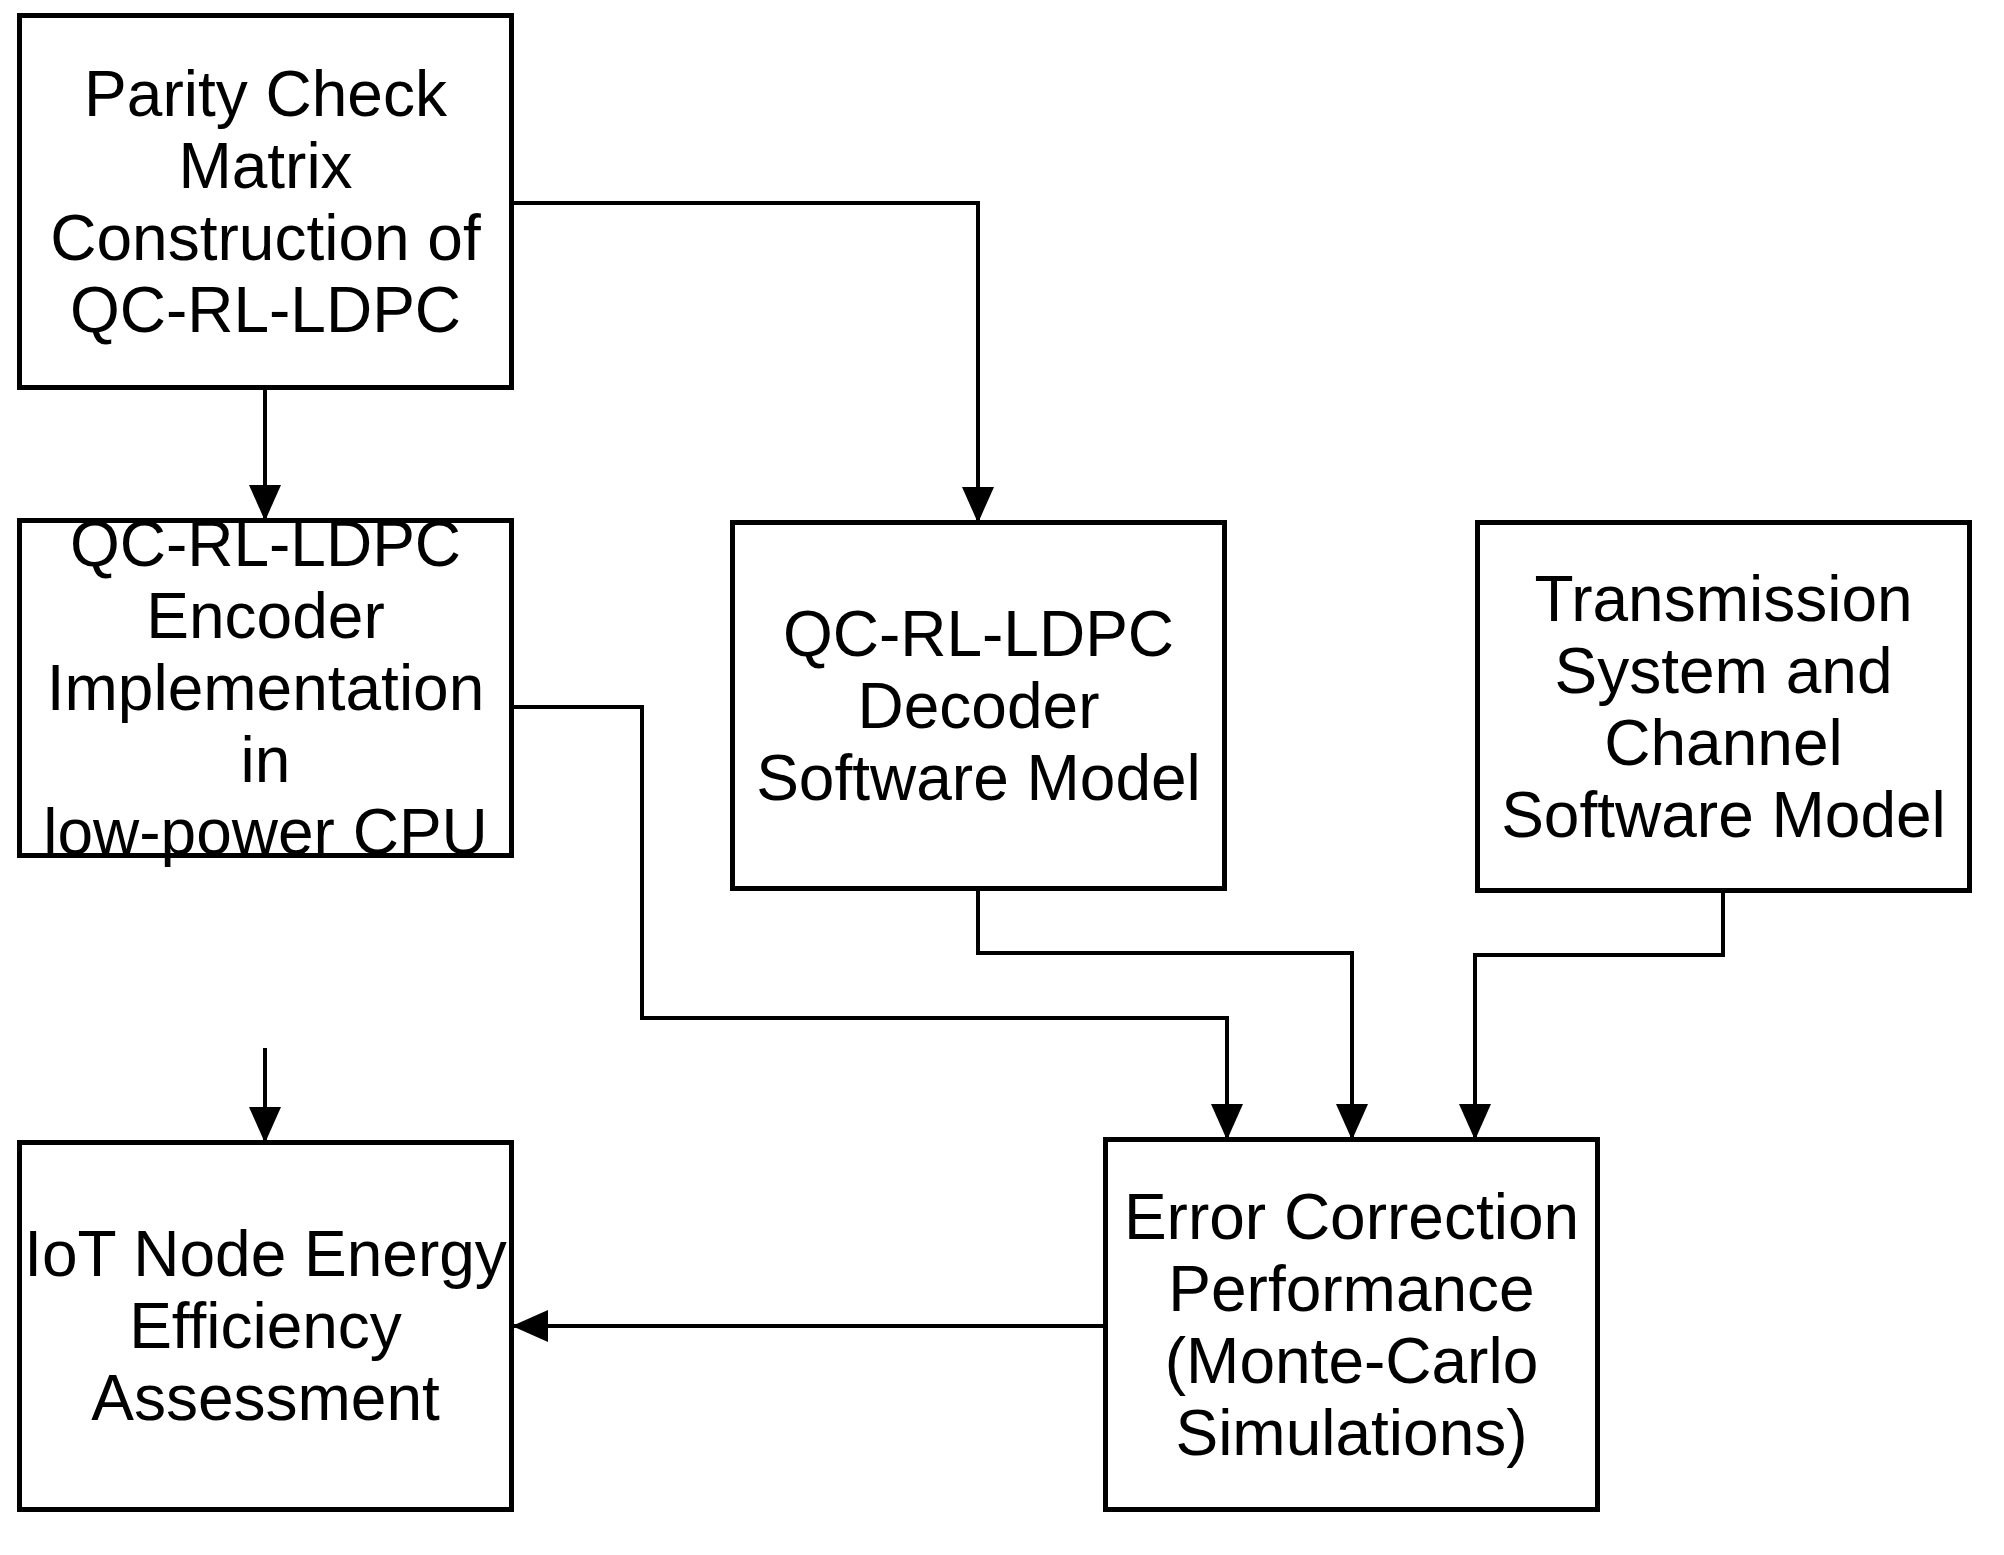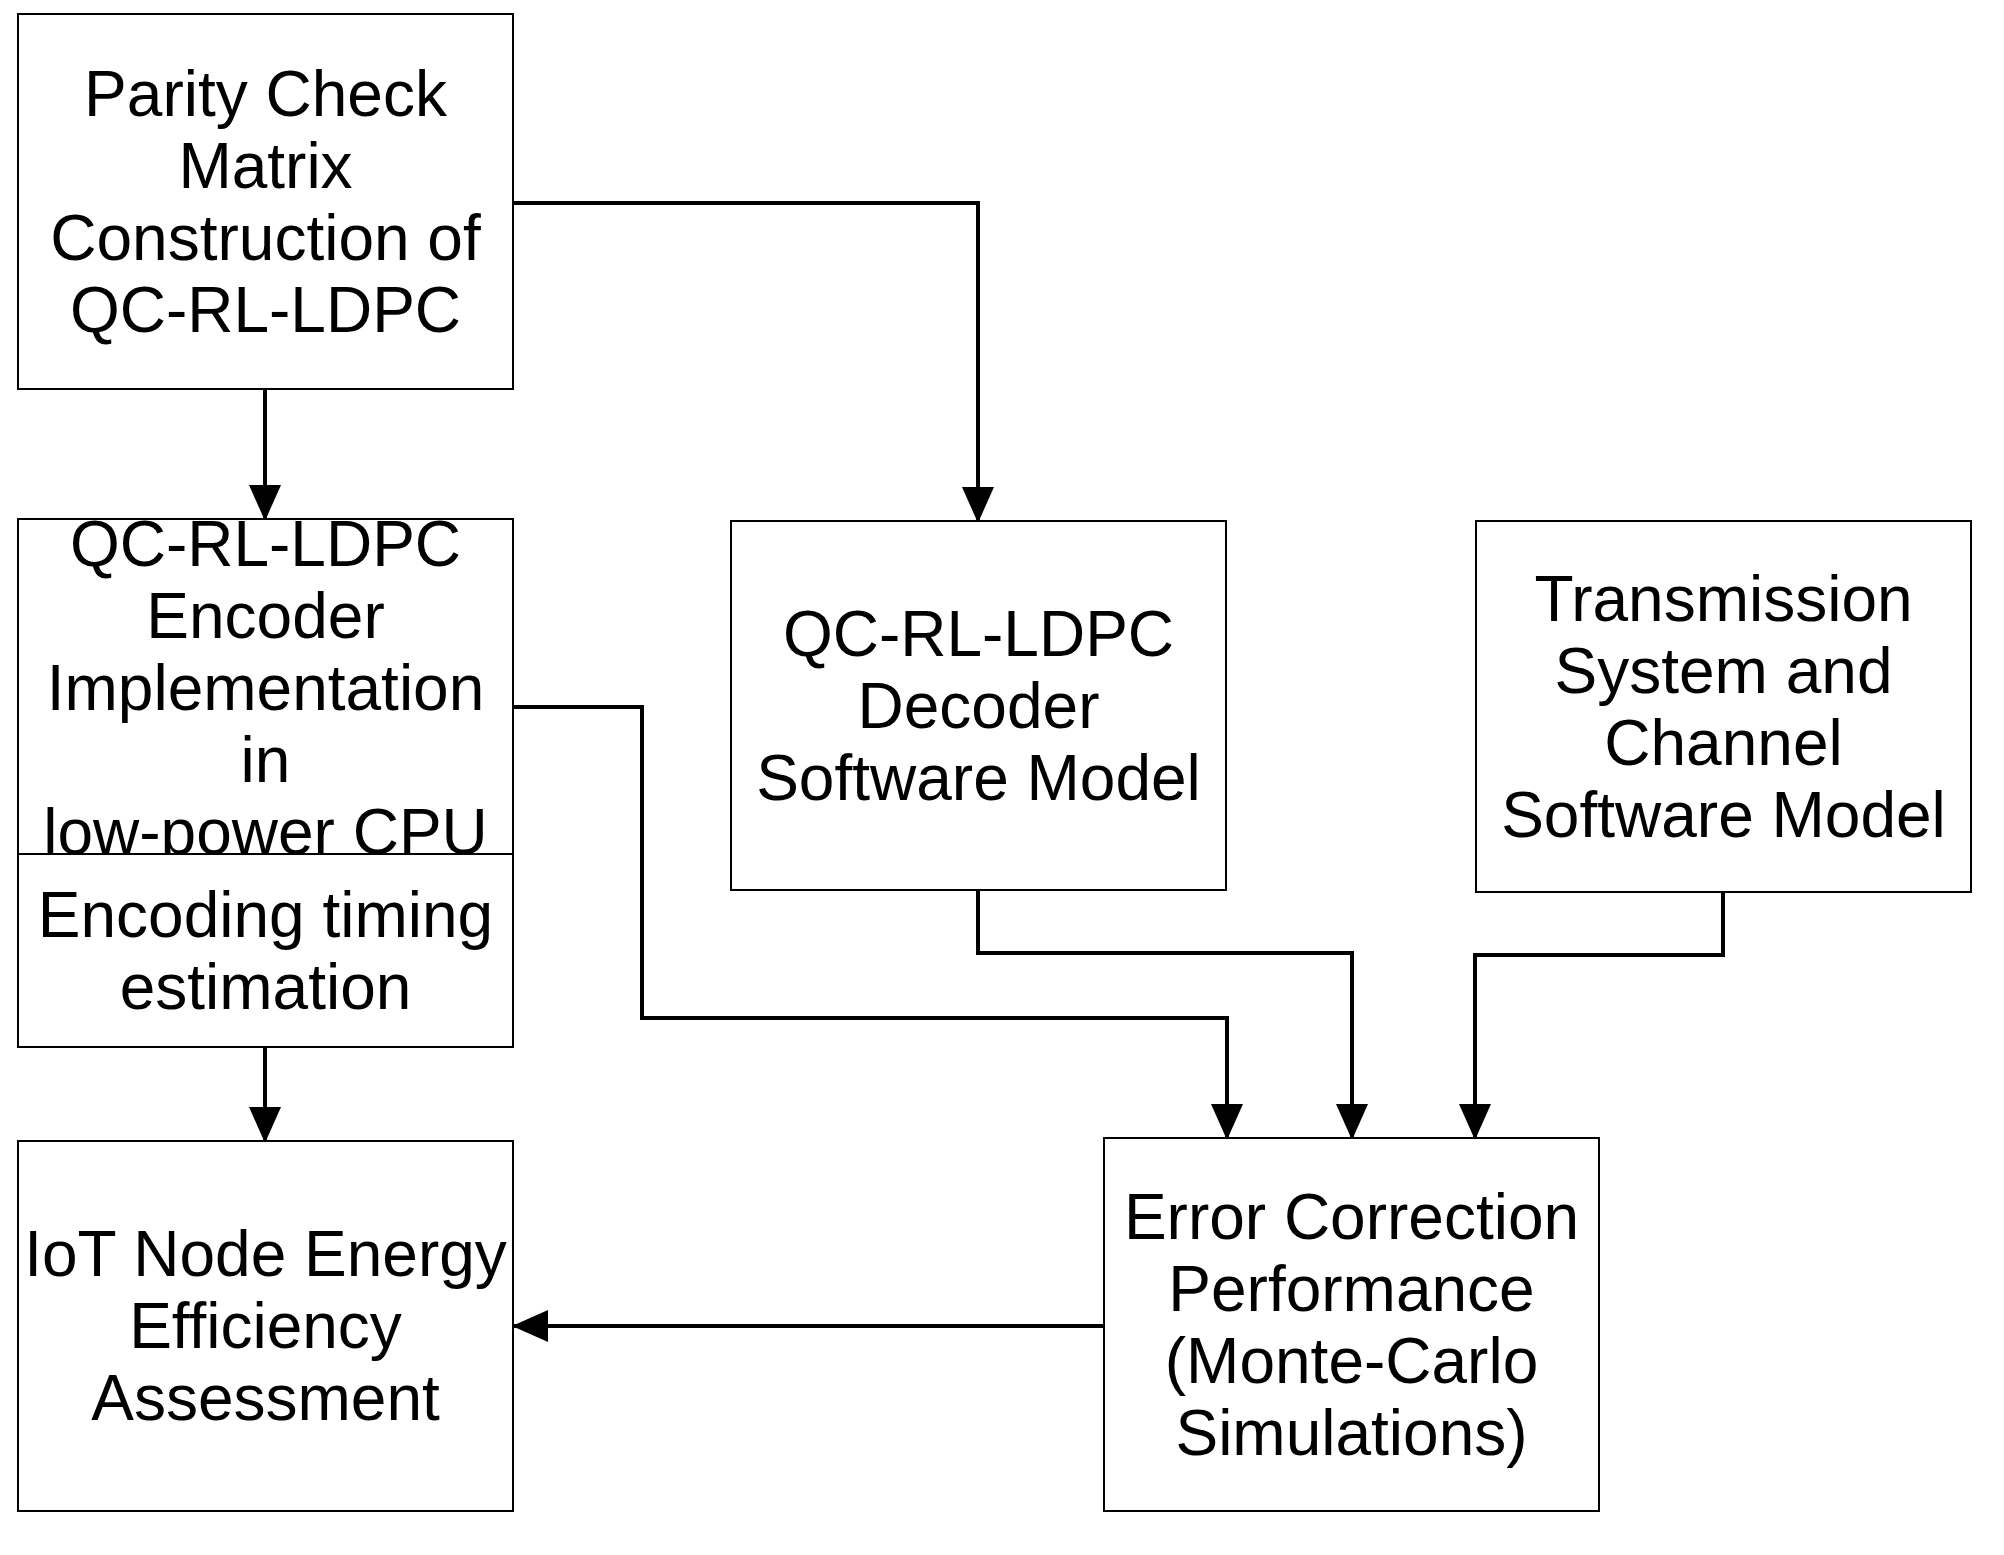--- a/index.html
+++ b/index.html
@@ -8,21 +8,21 @@
     background: #ffffff;
   }
   #diagram-canvas {
     position: relative;
     overflow: hidden;
     font-family: "Liberation Sans", sans-serif;
   }
   .node {
     position: absolute;
     box-sizing: border-box;
-    border: 2px solid #1d4ed8;
+    border: 5px solid #1d4ed8;
     background: #ffffff;
     display: flex;
     align-items: center;
     justify-content: center;
   }
   .node span {
     display: block;
     width: 100%;
     text-align: center;
     font-size: 64px;
@@ -69,24 +69,20 @@
 Matrix
 Construction of
 QC-RL-LDPC</span>
     </div>
     <div class="node" style="left: 17px; top: 518px; width: 497px; height: 340px; border-color: rgb(0, 0, 0);">
       <span>QC-RL-LDPC
 Encoder
 Implementation in
 low-power CPU</span>
     </div>
-    <div class="node" style="left: 17px; top: 853px; width: 497px; height: 195px; border-color: rgb(0, 0, 0);">
-      <span>Encoding timing
-estimation</span>
-    </div>
     <div class="node" style="left: 730px; top: 520px; width: 497px; height: 371px; border-color: rgb(0, 0, 0);">
       <span>QC-RL-LDPC
 Decoder
 Software Model</span>
     </div>
     <div class="node" style="left: 1475px; top: 520px; width: 497px; height: 373px; border-color: rgb(0, 0, 0);">
       <span>Transmission
 System and
 Channel
 Software Model</span>

